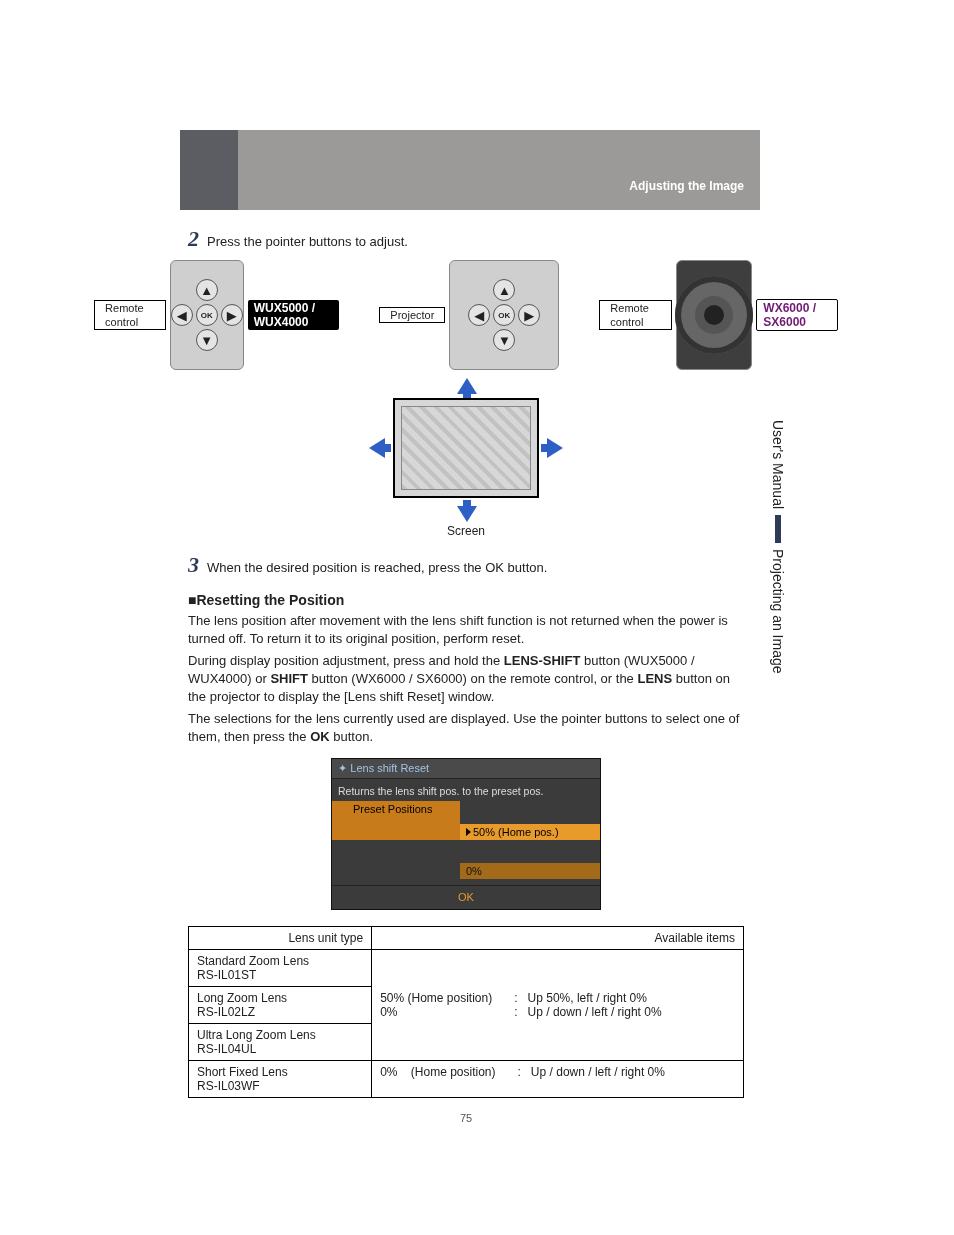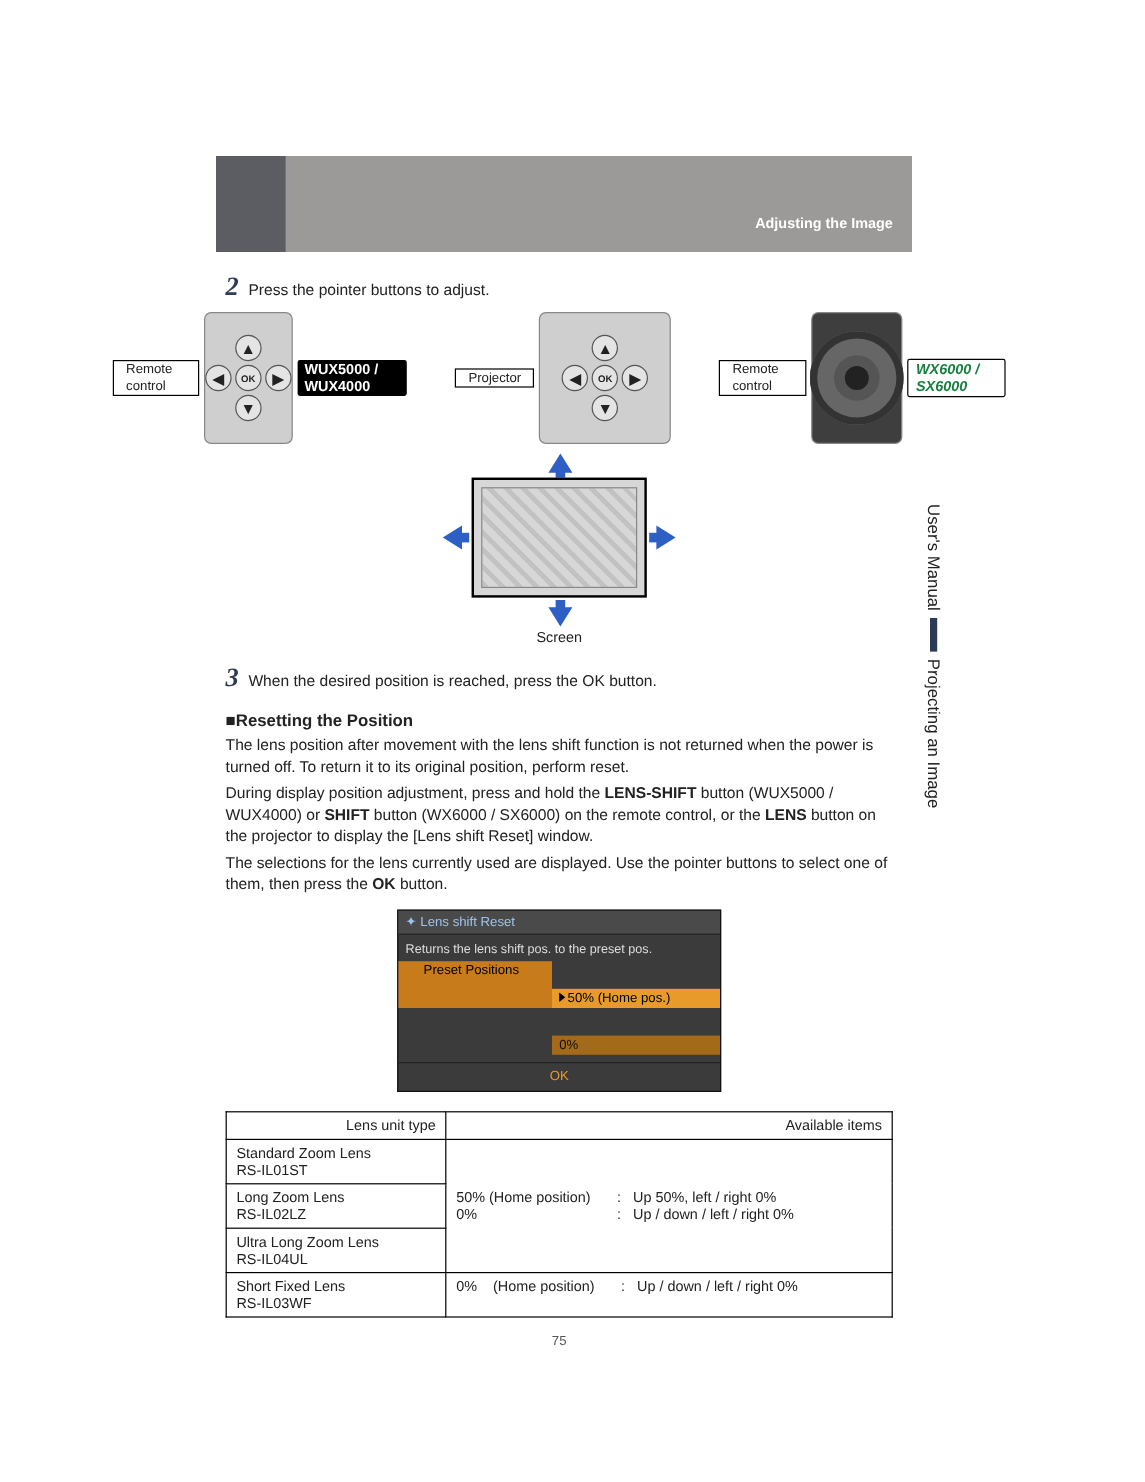--- a/index.html
+++ b/index.html
@@ -90,21 +90,21 @@
   .dbtn.left { left: 0; top: 25px; }
   .dbtn.right { right: 0; top: 25px; }
   .dbtn.ok { left: 25px; top: 25px; font-size:8px; font-weight:bold; }
   .wheel { position:absolute; left:50%; top:50%; transform:translate(-50%,-50%);
     width:78px; height:78px; border-radius:50%; background:#555; box-shadow:inset 0 0 0 6px #333, inset 0 0 0 20px #666;}
   .wheel::after{content:""; position:absolute; left:50%; top:50%; transform:translate(-50%,-50%);
     width:20px; height:20px; border-radius:50%; background:#222;}
   .model-badge {
     background:#000; color:#fff; font-weight:bold; font-size:12px; padding:1px 6px; border-radius:2px;
   }
-  .model-badge.outline { background:#fff; color:#15803d; border:1.5px solid #000;font-style:italic; }
+  .model-badge.outline { background:#fff; color:#701a75; border:1.5px solid #000; }
 
   .screen-diag { display:flex; flex-direction:column; align-items:center; margin-top:10px; }
   .screen-wrap { position:relative; width:190px; height:140px; }
   .screen-box { position:absolute; left:22px; top:18px; width:146px; height:100px;
     border:2px solid #000; background:#d7d7d7; }
   .screen-inner{ position:absolute; inset:6px; background:
     repeating-linear-gradient(45deg,#c2c2c2 0 4px,#d7d7d7 4px 10px);
     border:1px solid #888;}
   .arrow { position:absolute; width:0; height:0; }
   .arrow.up { left:86px; top:-2px; border-left:10px solid transparent; border-right:10px solid transparent; border-bottom:16px solid #2d5fc4;}

